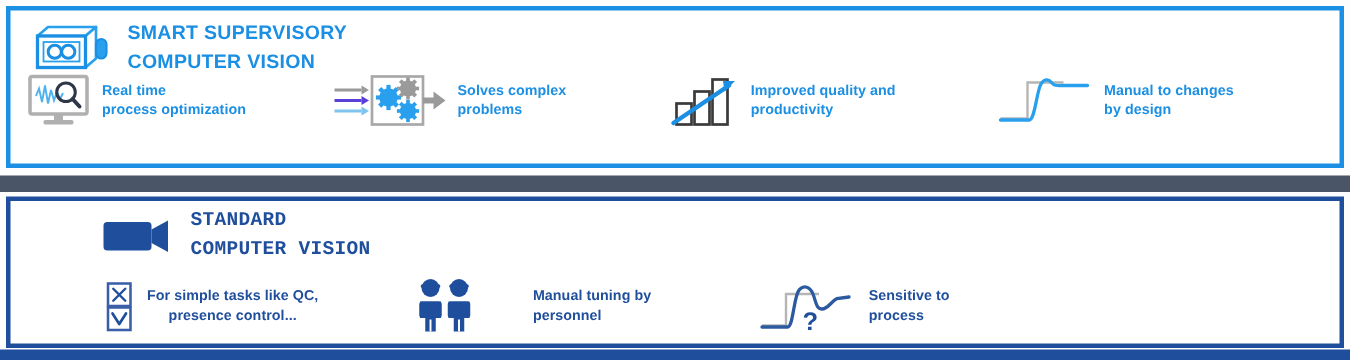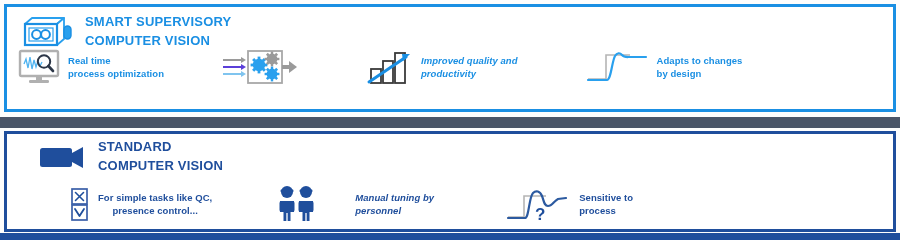--- a/index.html
+++ b/index.html
@@ -34,21 +34,21 @@
   .bottom-bar{
     position:absolute;left:0;top:233px;width:900px;height:7px;
     background:#1f4e9c;
   }
 
   
   .panel-header{
     position:absolute;display:flex;align-items:center;gap:12px;
   }
   .panel-smart .panel-header{left:12px;top:6px;}
-  .panel-standard .panel-header{left:31px;top:4px;}
+  .panel-standard .panel-header{left:60px;top:4px;font-family:Liberation Mono, monospace;}
 
   .header-title{
     font-size:13px;font-weight:bold;line-height:1.45;
     letter-spacing:.2px;white-space:pre-line;
   }
   .smart .header-title{color:#1a8fe3;}
   .standard .header-title{color:#1f4e9c;}
 
   
   .feature-row{
@@ -68,21 +68,21 @@
   .feature-label{
     font-size:9.5px;font-weight:bold;line-height:1.42;
     white-space:pre-line;letter-spacing:.05px;
   }
   .smart .feature-label{color:#1a8fe3;}
   .standard .feature-label{color:#1f4e9c;}
 
   
   .col-0{margin-left:10px;}
   .col-1{margin-left:58px;}
-  .col-2{margin-left:68px;font-style:italic;}
+  .col-2{margin-left:68px;}
   .col-3{margin-left:68px;}
 
   .panel-standard .col-0{margin-left:8px;}
   .panel-standard .col-1{margin-left:62px;text-align:center;}
   .panel-standard .col-2{margin-left:62px;gap:33px;}
   .panel-standard .col-3{margin-left:72px;}
 
   svg{display:block;}
 </style>
 </head>
@@ -185,20 +185,22 @@
                 <rect x="53" y="30" width="2.6" height="2.4" transform="rotate(-45 54.3 31.2)"></rect>
                 <rect x="53" y="21.4" width="2.6" height="2.4" transform="rotate(45 54.3 22.6)"></rect>
                 <rect x="44.4" y="30" width="2.6" height="2.4" transform="rotate(45 45.7 31.2)"></rect>
               </g>
             </g>
 
             <line x1="60" y1="20" x2="68" y2="20" stroke="#9a9a9a" stroke-width="4"></line>
             <polygon points="67,14 75,20 67,26" fill="#9a9a9a"></polygon>
           </svg>
         </span>
+        <span class="feature-label">Solves complex
+problems</span>
       </div>
 
       <div class="feature col-2">
         <span class="feature-icon">
           <svg width="48" height="40" viewBox="0 0 48 40">
             <rect x="5" y="22" width="10" height="14" fill="#ffffff" stroke="#3a3a3a" stroke-width="1.8"></rect>
             <rect x="17" y="14" width="10" height="22" fill="#ffffff" stroke="#3a3a3a" stroke-width="1.8"></rect>
             <rect x="29" y="6" width="10" height="30" fill="#ffffff" stroke="#3a3a3a" stroke-width="1.8"></rect>
             <line x1="3" y1="35" x2="40" y2="10" stroke="#1a8fe3" stroke-width="3" stroke-linecap="round"></line>
             <polygon points="37,14 44,7 36,7" fill="#1a8fe3"></polygon>
@@ -210,21 +212,21 @@
 
       <div class="feature col-3">
         <span class="feature-icon">
           <svg width="64" height="40" viewBox="0 0 64 40">
 
             <path d="M2 32 L20 32 L20 8 L44 8" fill="none" stroke="#b5b5b5" stroke-width="1.6"></path>
 
             <path d="M2 33 L21 33 C25 33 26 14 29 9 C31 5.5 34 5.5 36 8 C38 10.5 40 10 44 10 L60 10" fill="none" stroke="#29a0ee" stroke-width="2.2" stroke-linecap="round"></path>
           </svg>
         </span>
-        <span class="feature-label">Adapts to changes
+        <span class="feature-label">Manual to changes
 by design</span>
       </div>
 
     </div>
   </div>
 
   <div class="divider-band"></div>
 
   <div class="panel panel-standard standard">
 

